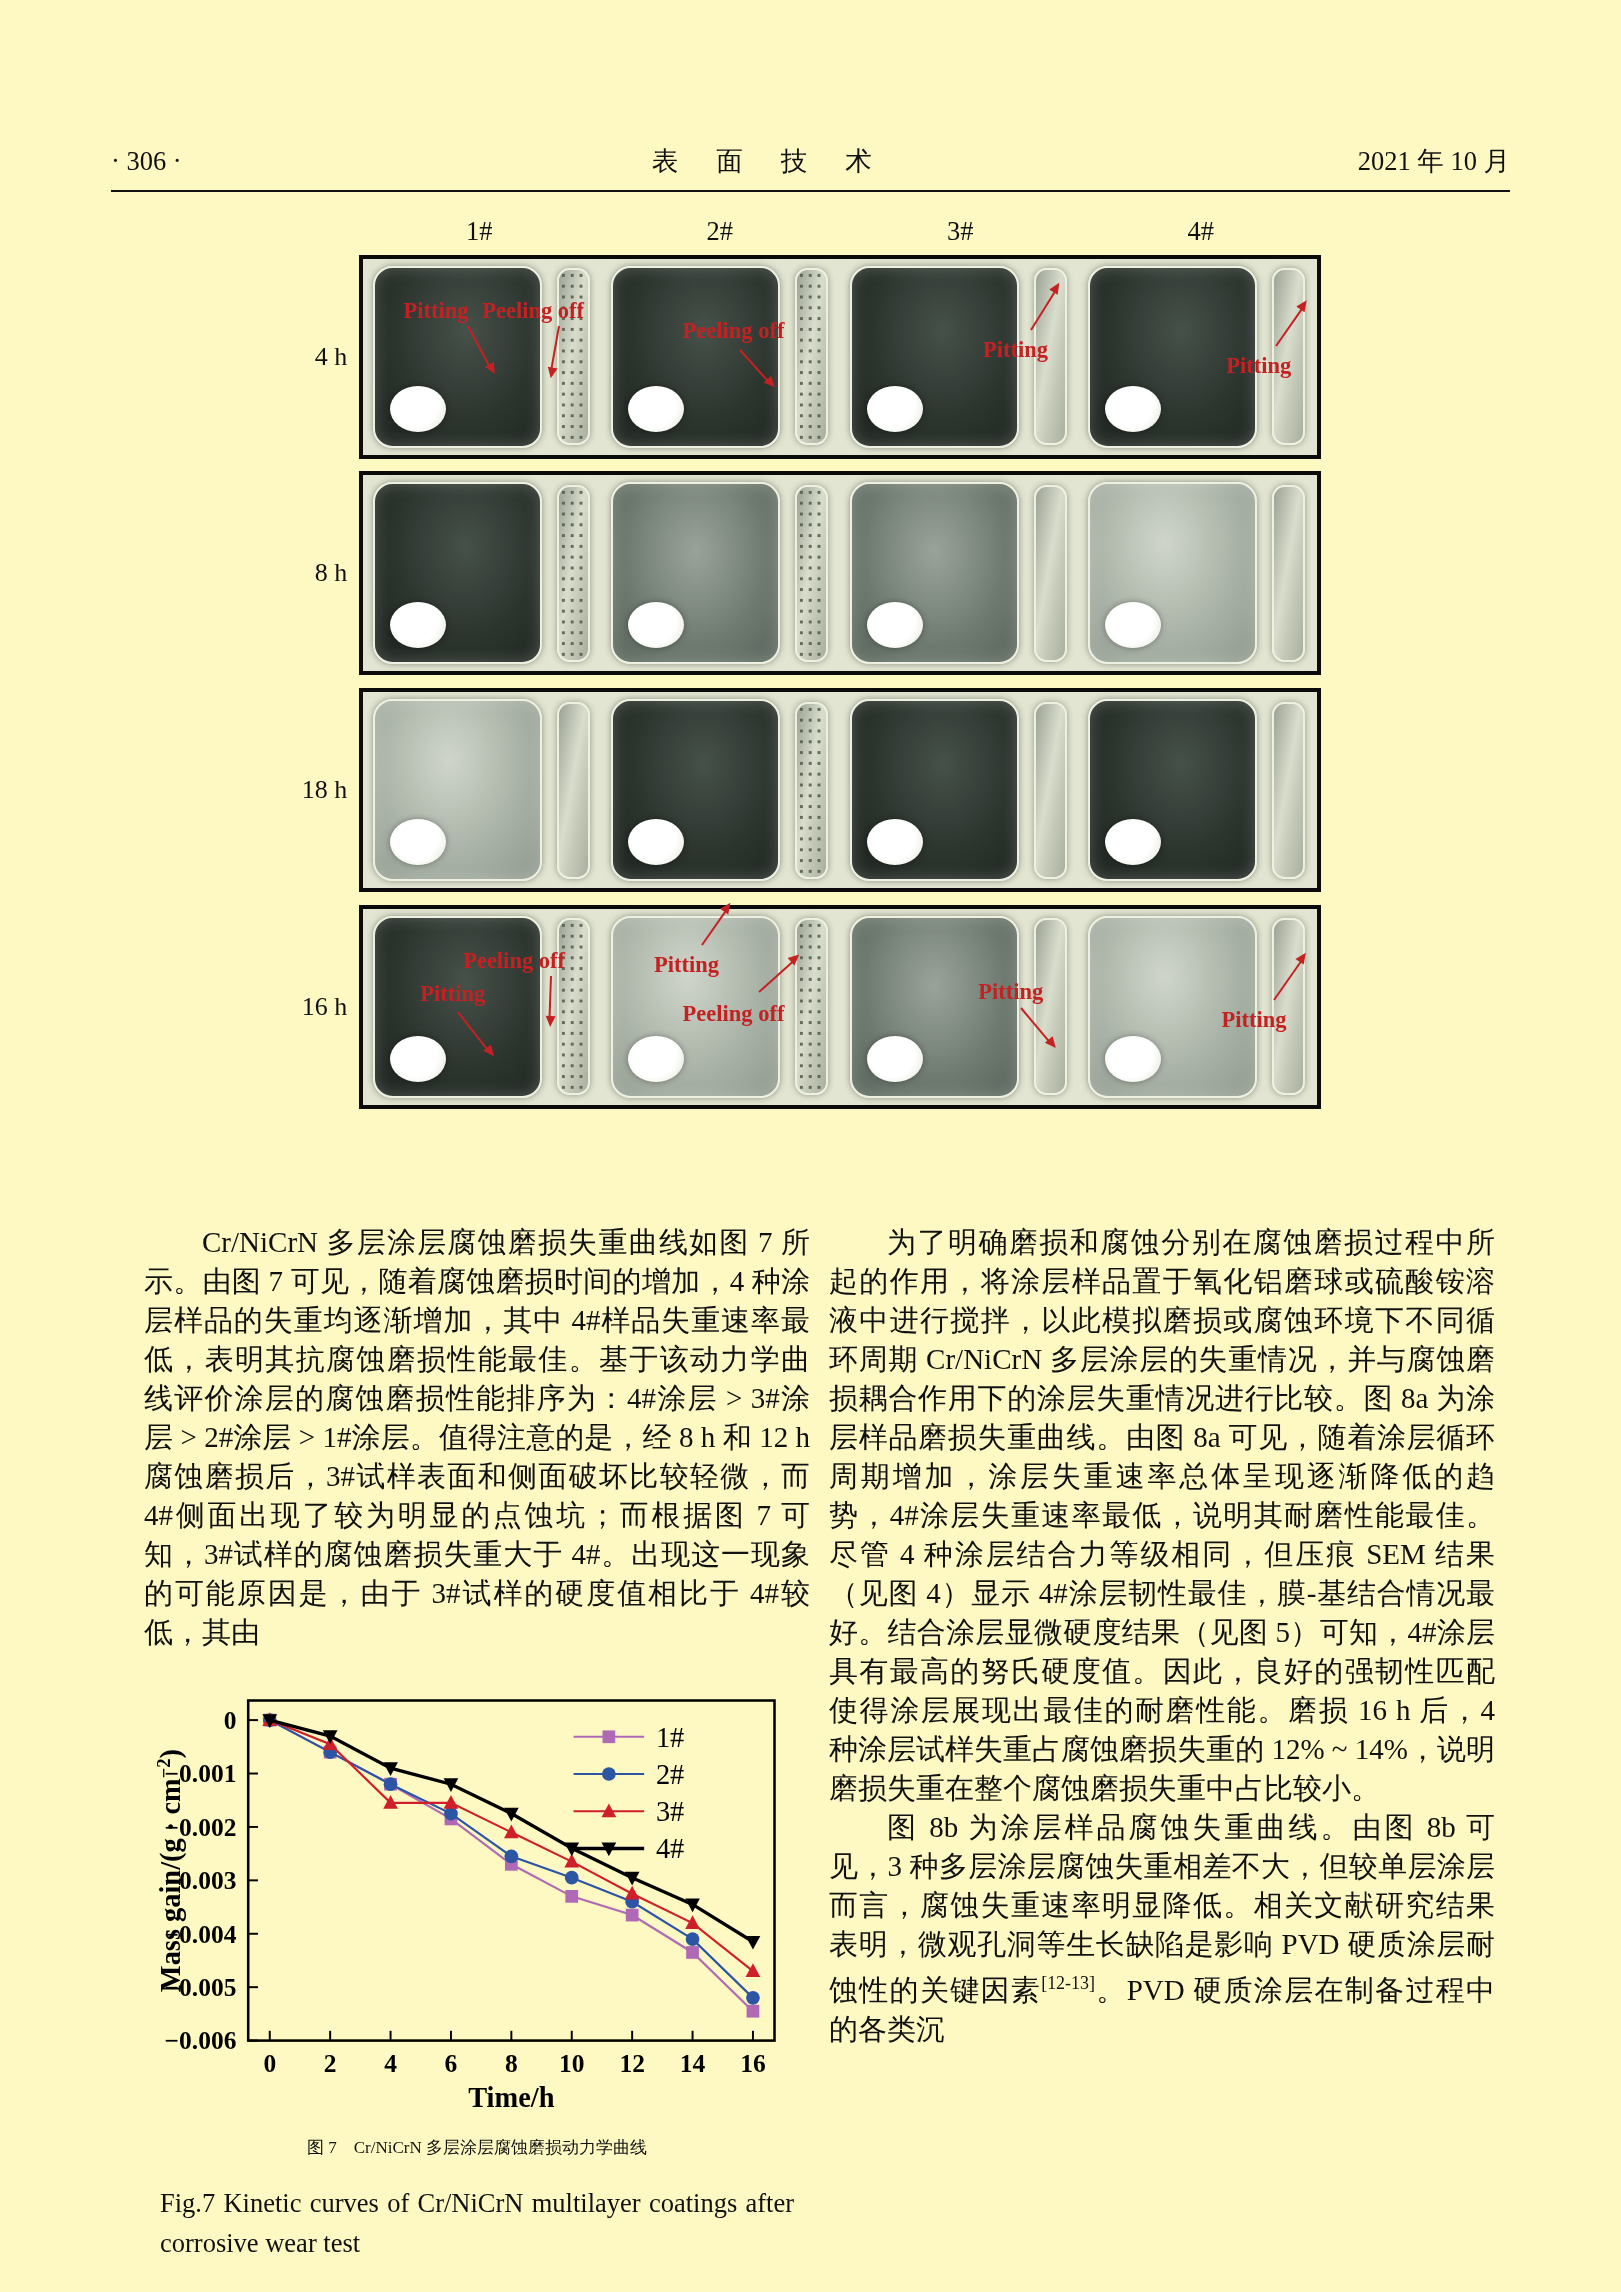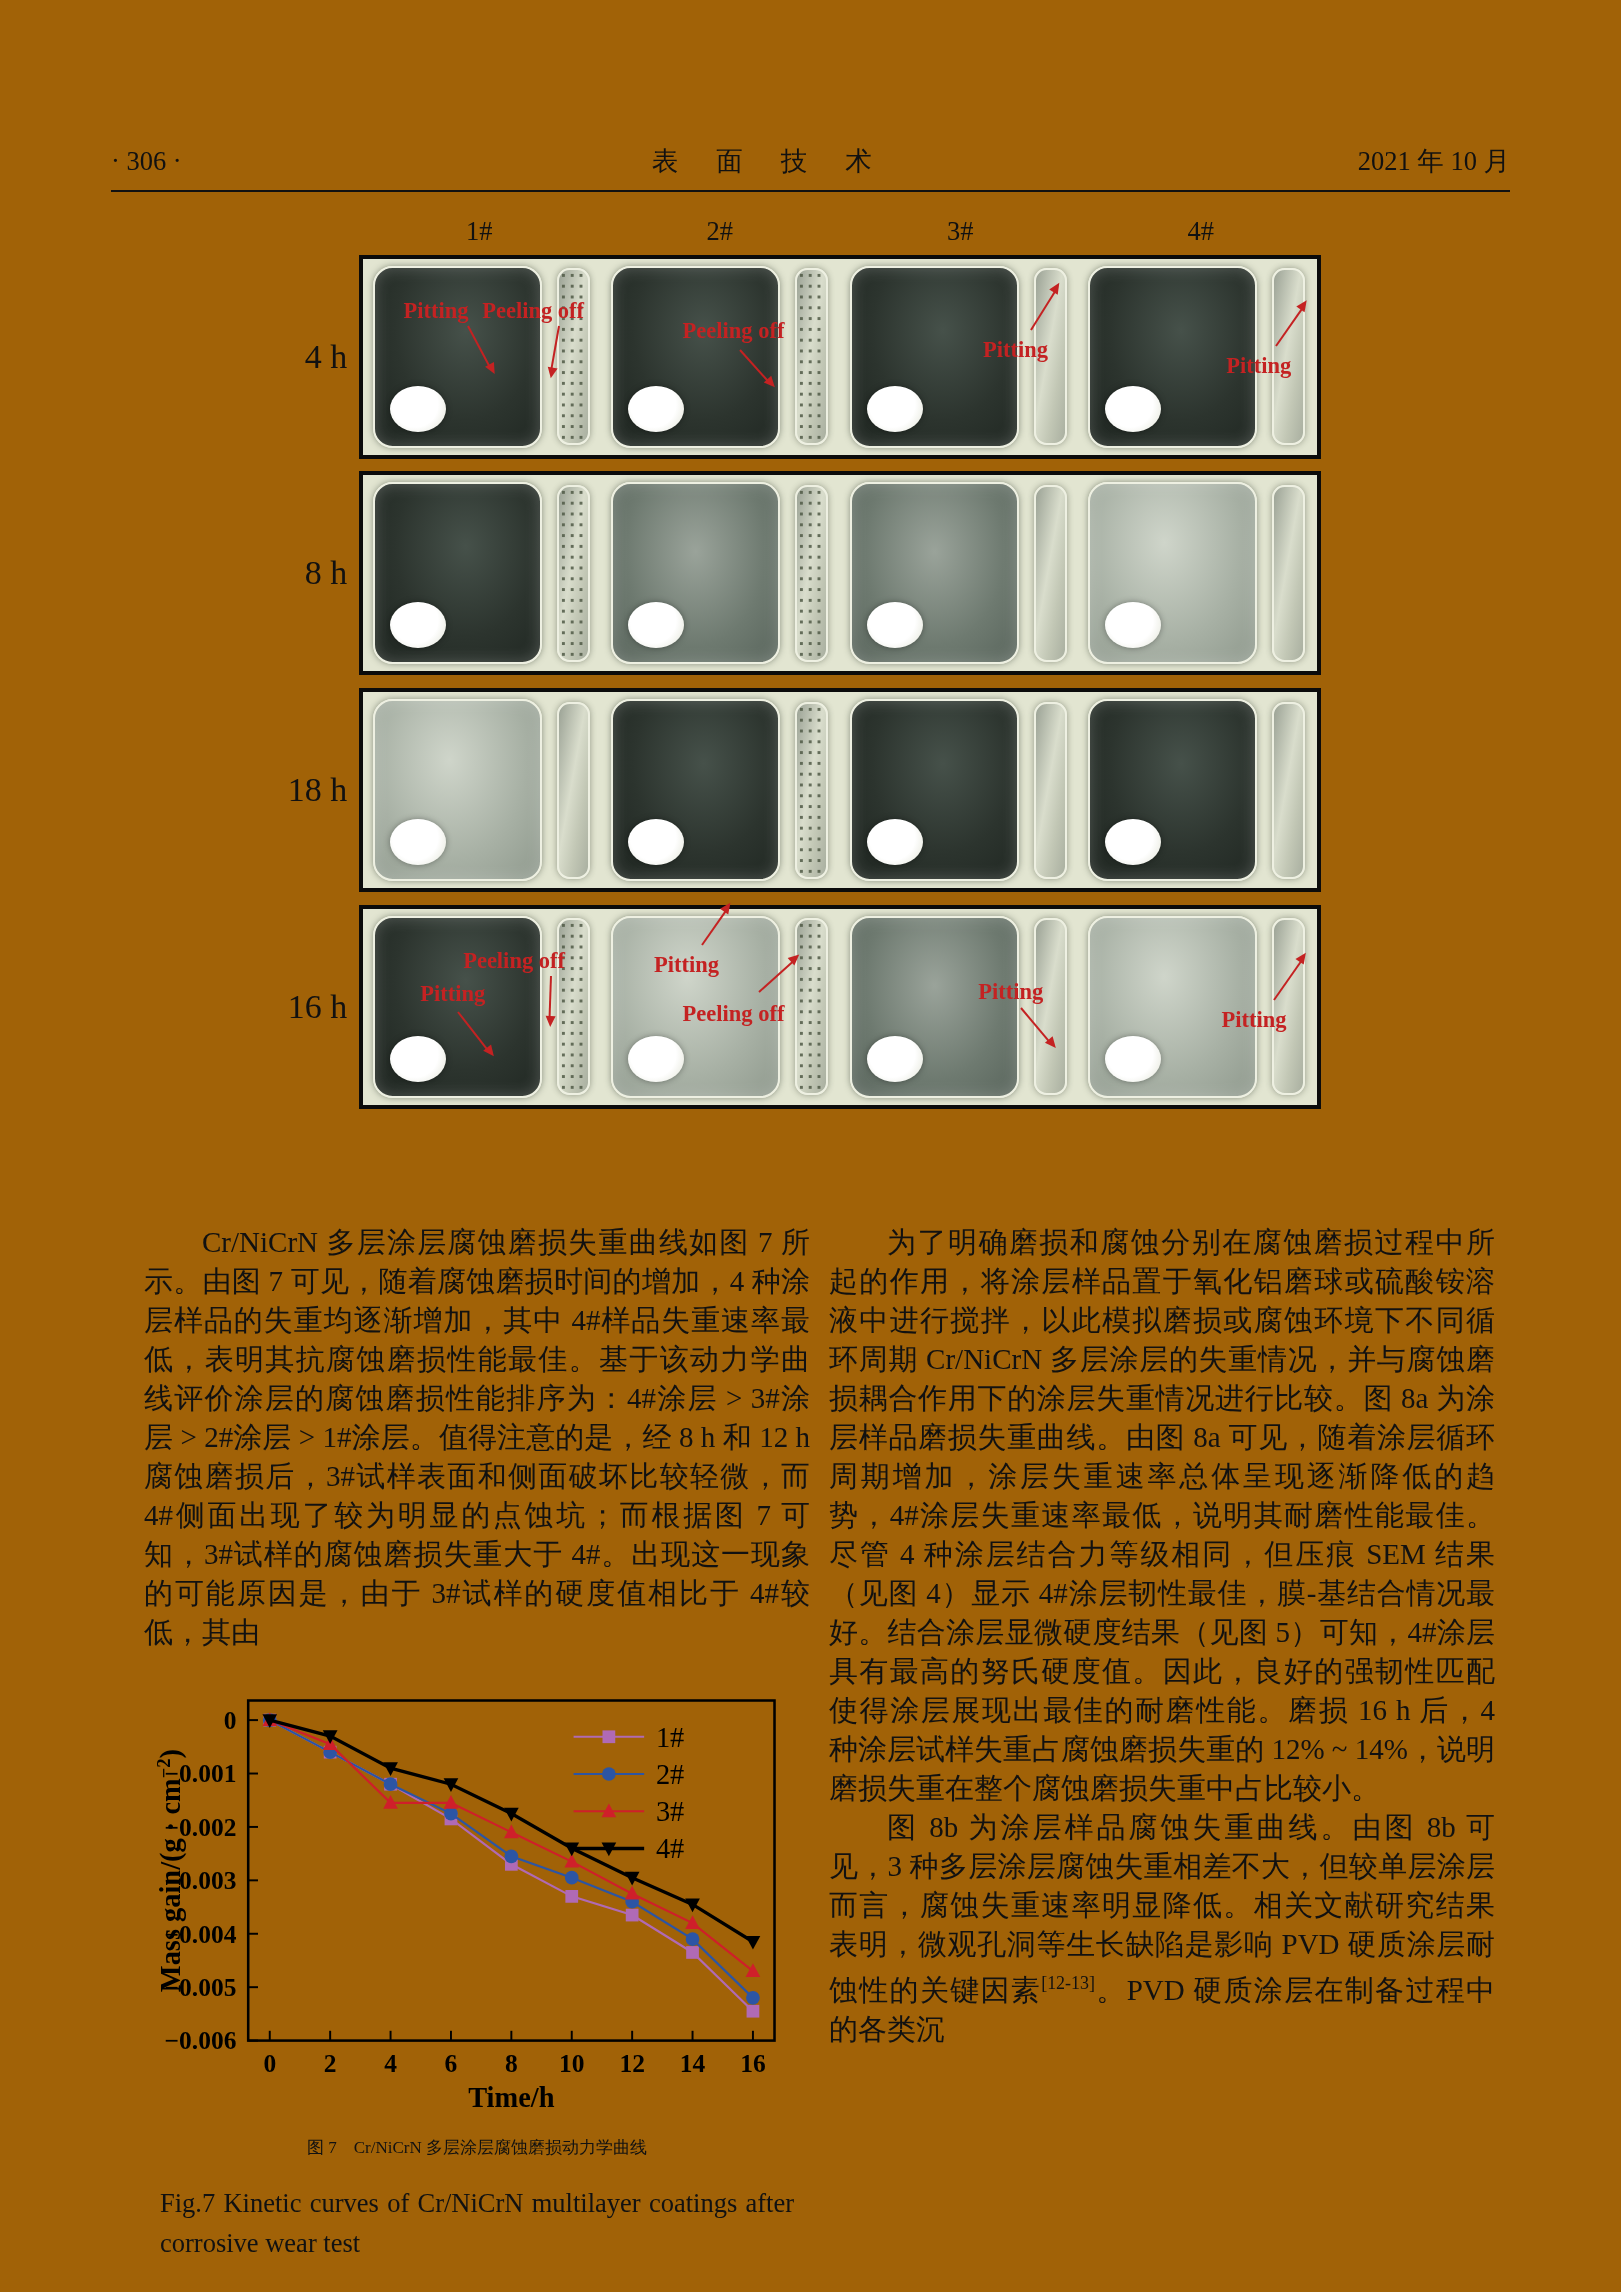--- a/index.html
+++ b/index.html
@@ -1,19 +1,19 @@
 <!DOCTYPE html>
 <html style="--ann: #c42222;"><head>
 <meta charset="utf-8">
 <style>
   html,body{margin:0;padding:0;background:#888;}
   .page{
     position:relative;
     width:1621px;height:2293px;
-    background:#a16207;
+    background:#fef9c3;
     font-family:"Liberation Serif","DejaVu Serif",serif;
     color:#111;
     overflow:hidden;
     margin:0 auto;
   }
   
   .header{
     position:absolute;top:143px;left:111px;right:111px;
     display:flex;justify-content:space-between;align-items:baseline;
     font-size:26.5px;
@@ -26,21 +26,21 @@
   .col-labels{display:flex;font-size:26.5px;margin-bottom:7.8px;}
   .col-labels span{flex:1;text-align:center;}
   .photo-row{
     position:relative;height:204px;margin-bottom:12.7px;
     border:4.9px solid #0b0b0b;background:#e2e5d1;
     display:flex;box-sizing:border-box;
   }
   .row-label{
     position:absolute;right:calc(100% + 15.7px);top:50%;
     transform:translateY(-50%);
-    font-size:34px;white-space:nowrap;text-align:right;
+    font-size:26px;white-space:nowrap;text-align:right;
   }
   .cell{
     position:relative;flex:1;display:flex;align-items:center;
     justify-content:space-between;padding:0 11.8px 0 9.8px;
     box-sizing:border-box;
   }
   .spec{
     position:relative;width:165px;height:178px;border-radius:19.6px;
     border:2px solid #eef0e2;
     box-shadow:0 0 6.9px rgba(50,60,45,.5), inset 0 0 15.7px rgba(255,255,255,.22);

